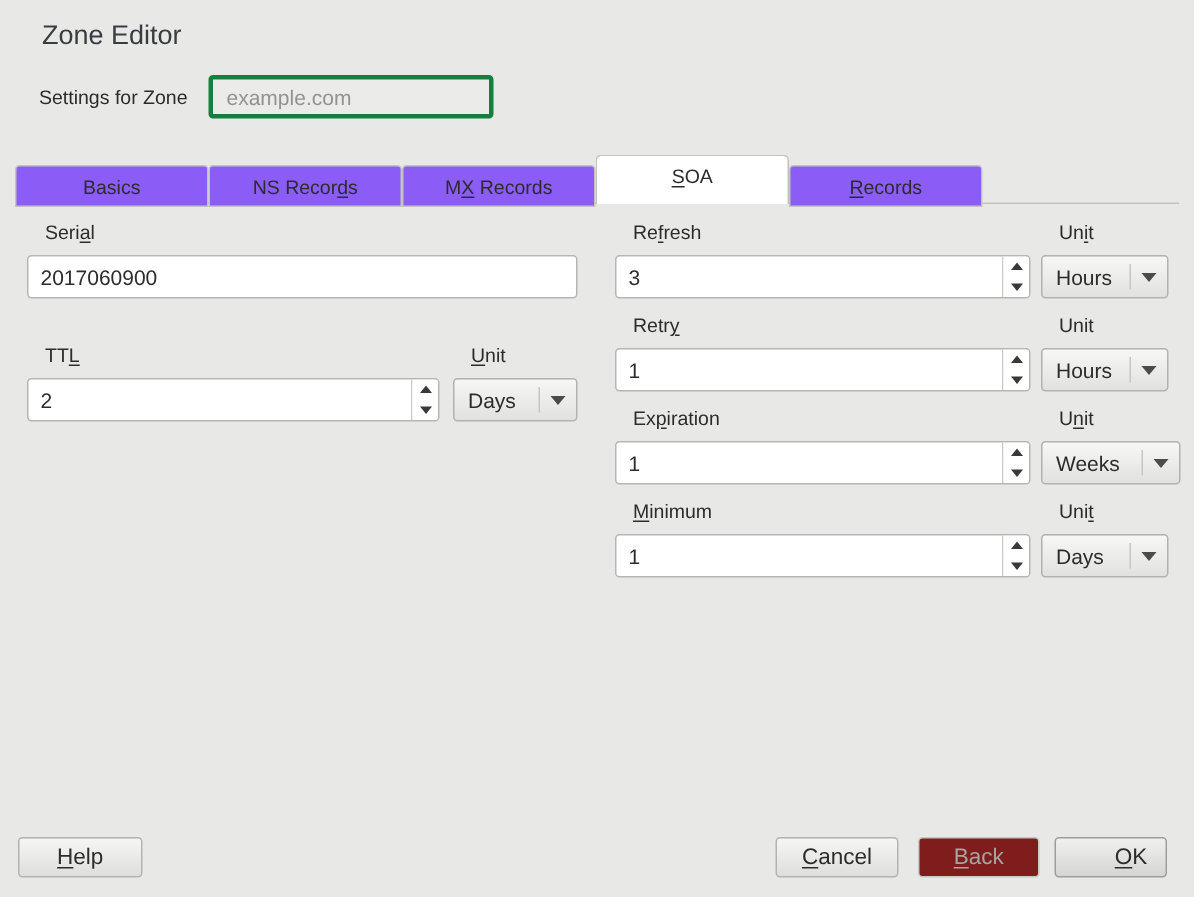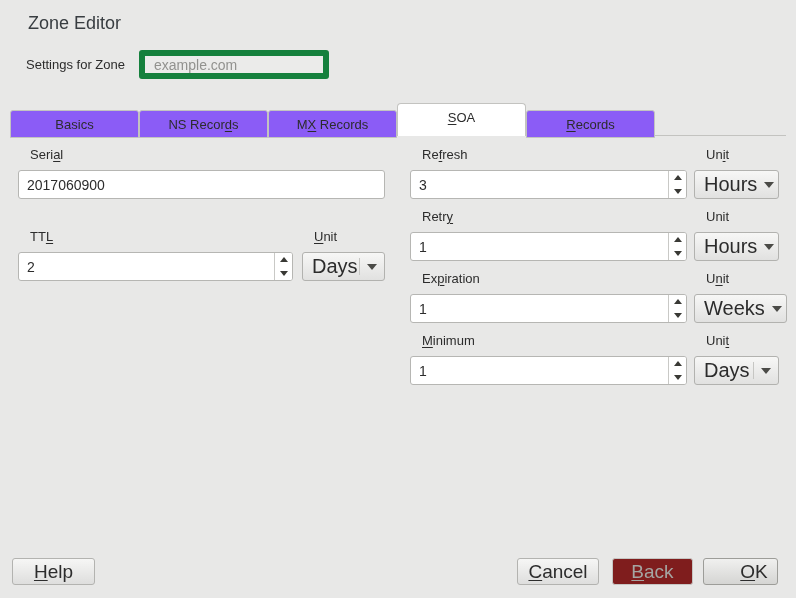--- a/index.html
+++ b/index.html
@@ -13,21 +13,21 @@
   }
   .abs { position:absolute; }
 
   
   .dialog-title { left:28px; top:13px; font-size:18px; font-weight:500; color:#383d41; }
 
   
   .zone-label { left:14px; top:57px; font-size:13px; }
   .zone-input {
     left:139px; top:50px; width:190px; height:29px;
-    background:#ebebea; border:6px solid #15803d; border-radius:3px;
+    background:#ebebea; border:3px solid #15803d; border-radius:3px;
     color:#92928f; font-size:14px; padding:0 9px;
     font-family:"Liberation Sans", sans-serif;
   }
 
   
   .tab-line { left:10px; top:135px; width:776px; height:1px; background:#c3c3c0; z-index:1; }
   .tab {
     top:110px; height:28px; width:129px; z-index:1;
     background:#8b5cf6; border:1px solid #c3c3c0;
     border-radius:3px 3px 0 0;
@@ -66,32 +66,32 @@
   }
   .spin-btn { flex:1; display:flex; align-items:center; justify-content:center; background:#ffffff; cursor:default; }
   .tri-up { width:0; height:0; border-left:4px solid transparent; border-right:4px solid transparent; border-bottom:5px solid #393935; }
   .tri-down { width:0; height:0; border-left:4px solid transparent; border-right:4px solid transparent; border-top:5px solid #393935; }
 
   
   .combo {
     display:flex; align-items:center; height:29px;
     background:linear-gradient(#f7f7f6,#e1e1e0);
     border:1px solid #b2b2af; border-radius:3px;
-    padding:0 7px 0 9px; font-size:20px; cursor:default;
+    padding:0 7px 0 9px; font-size:14px; cursor:default;
   }
   .combo .combo-label { flex:1; }
   .combo .sep { width:1px; height:17px; background:#c6c6c3; margin-right:7px; }
   .combo-arrow { width:0; height:0; border-left:5px solid transparent; border-right:5px solid transparent; border-top:6px solid #4b4b47; }
 
   
   .btn {
     height:27px; display:flex; align-items:center; justify-content:center;
     background:linear-gradient(#f6f6f5,#dededd);
     border:1px solid #b3b3b0; border-radius:3px;
-    font-size:19px; color:#2c2c2c; cursor:default;
+    font-size:15px; color:#2c2c2c; cursor:default;
     font-family:"Liberation Sans", sans-serif;
   }
   .btn.default { background:linear-gradient(#f0f0ef,#d5d5d3); border-color:#9d9d99;padding-left:27px; }
   .btn.disabled { background:#7f1d1d; border-color:#c6c6c3; color:#a5a5a2; }
 
   .mn { text-decoration:underline; text-underline-offset:2px; }
 </style>
 </head>
 <body>
 

